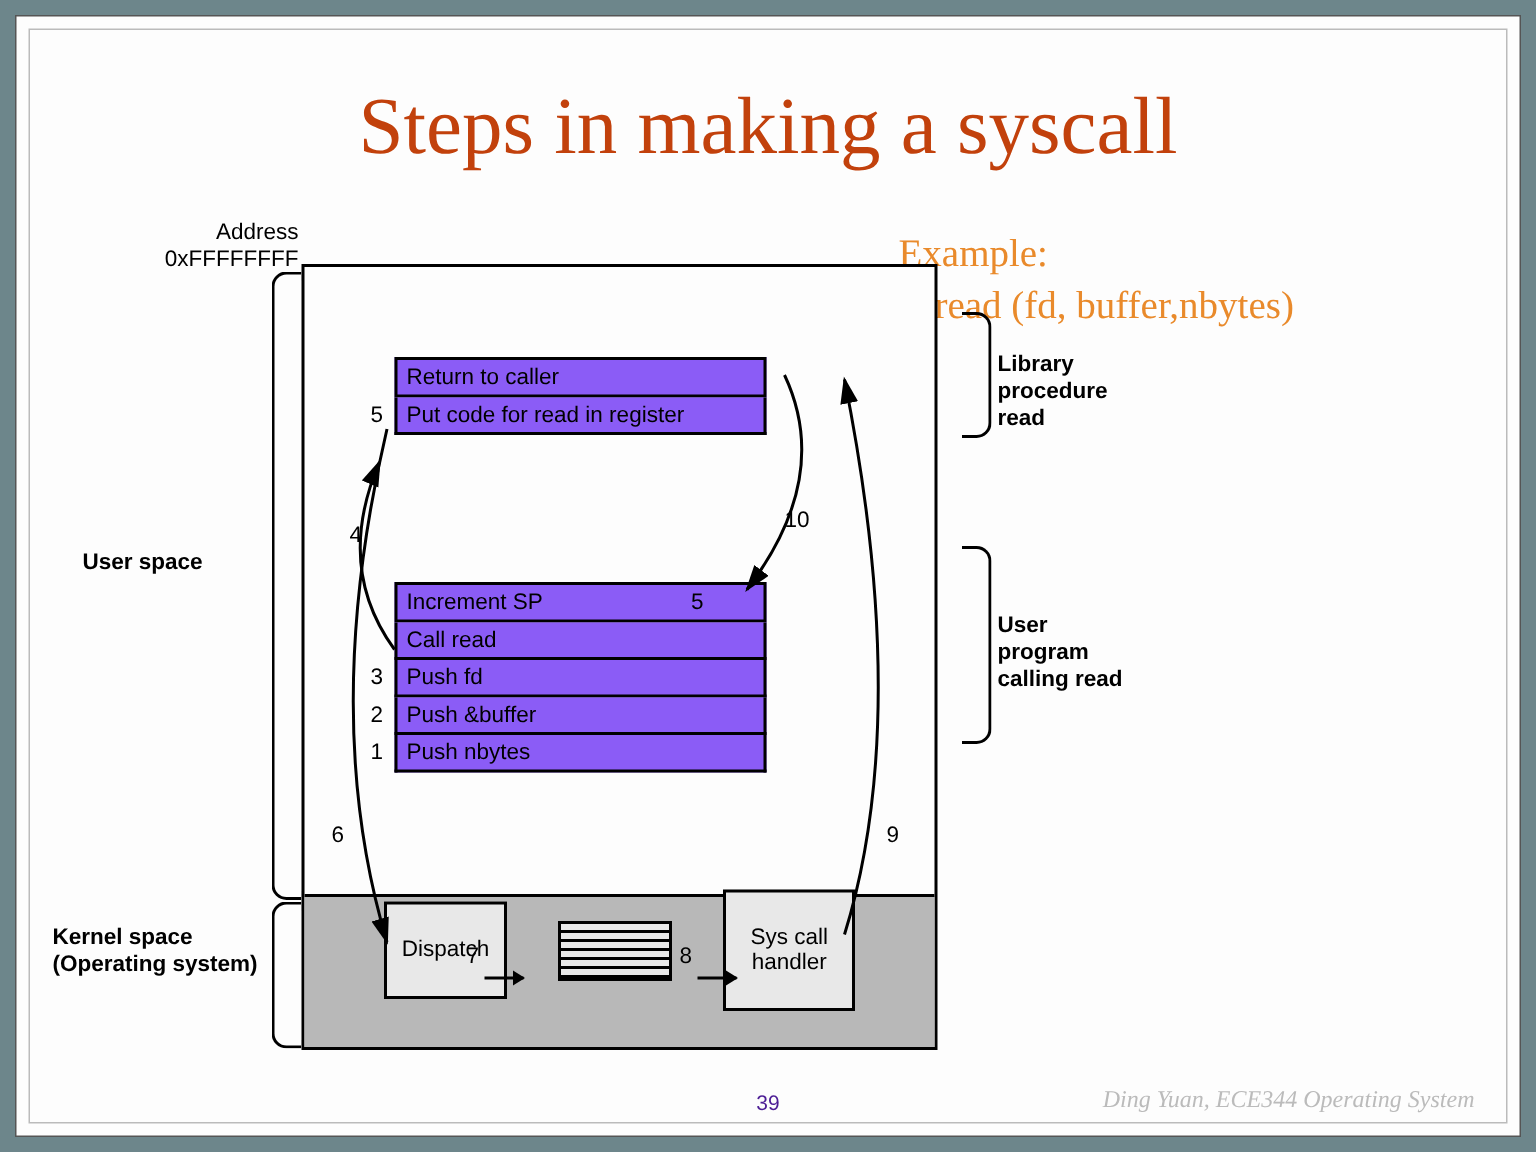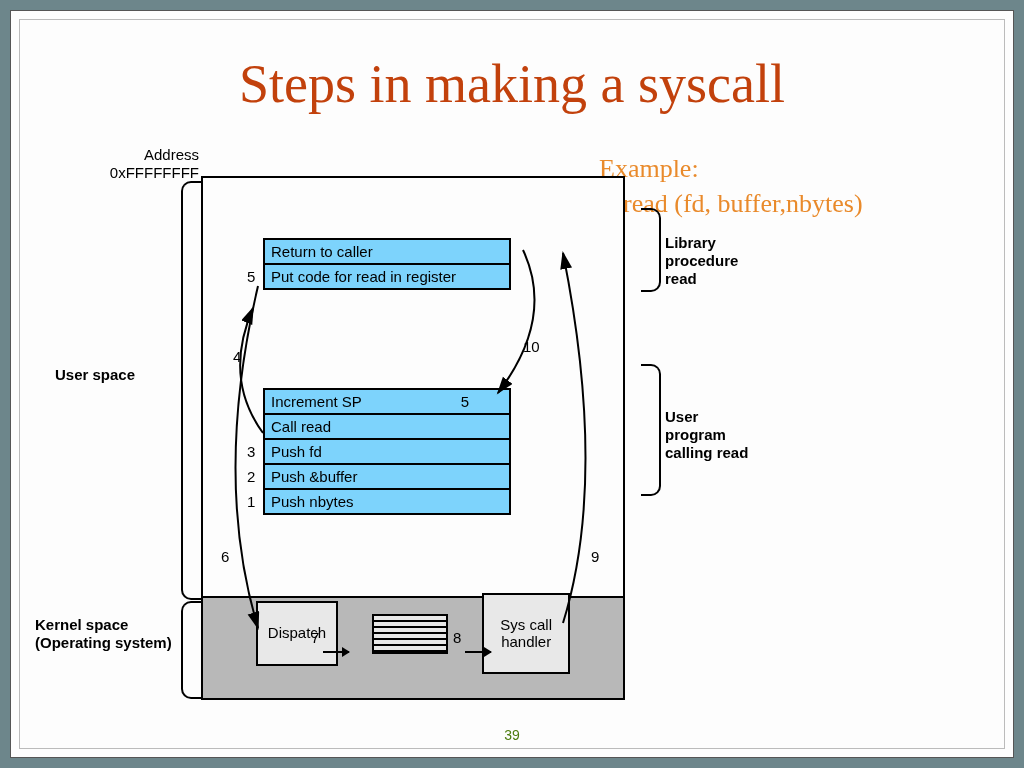--- a/index.html
+++ b/index.html
@@ -76,21 +76,21 @@
     position: absolute;
     left: 60px;
     top: 60px;
     width: 248px;
   }
   .row {
     border: 2px solid #000;
     border-top: none;
     padding: 3px 6px;
     font-size: 15px;
-    background: #7dd3fc;
+    background: #8b5cf6;
   }
   .row:first-child { border-top: 2px solid #000; }
 
   .user-block {
     position: absolute;
     left: 60px;
     top: 210px;
     width: 248px;
   }
   .user-block .row { position: relative; }
@@ -194,21 +194,21 @@
   .step-float {
     position: absolute;
     font-size: 15px;
   }
 
   .footer-num {
     position: absolute;
     bottom: 14px;
     left: 0; right: 0;
     text-align: center;
-    color: #4d7c0f;
+    color: #4c1d95;
     font-size: 14px;
   }
   .footer-right {
     position: absolute;
     bottom: 14px;
     right: 30px;
     color: #bbb;
     font-family: 'Brush Script MT', cursive;
     font-style: italic;
     font-size: 16px;
@@ -302,13 +302,14 @@
       </svg>
 
       <div class="step-float" style="left:30px; top:170px;">4</div>
       <div class="step-float" style="left:18px; top:370px;">6</div>
       <div class="step-float" style="left:388px; top:370px;">9</div>
       <div class="step-float" style="left:320px; top:160px;">10</div>
     </div>
   </div>
 
   <div class="footer-num">39</div>
+  <div class="footer-right">Ding Yuan, ECE344 Operating System</div>
 </div>
 
 </body></html>

